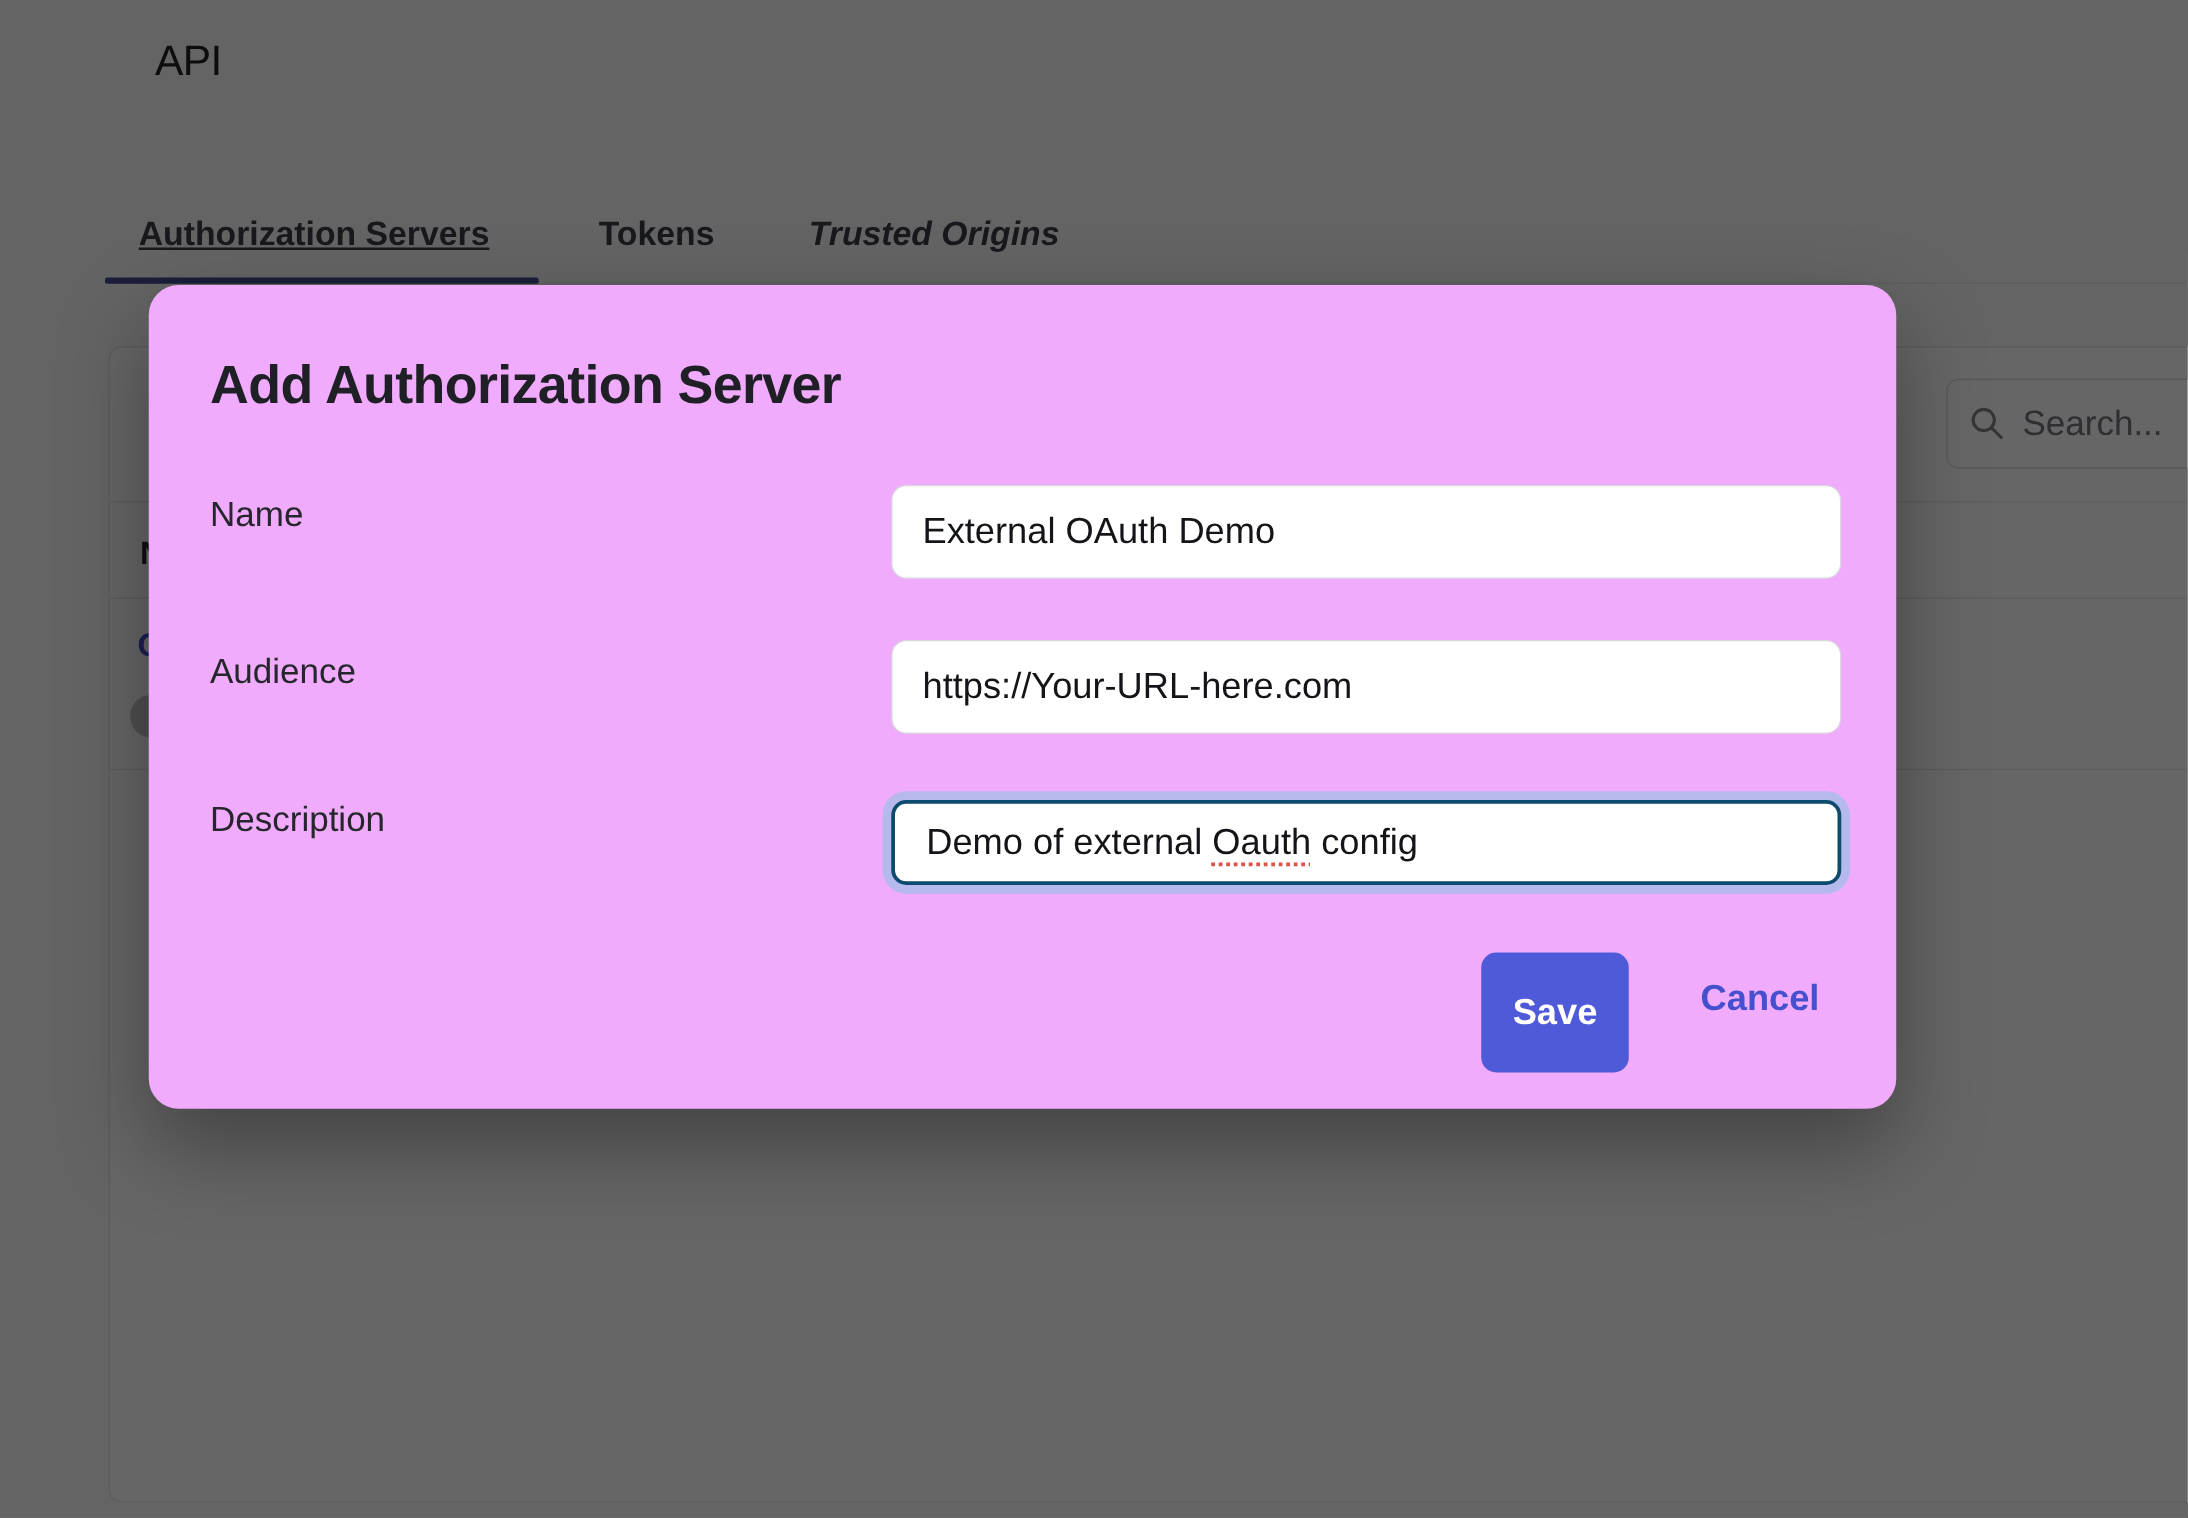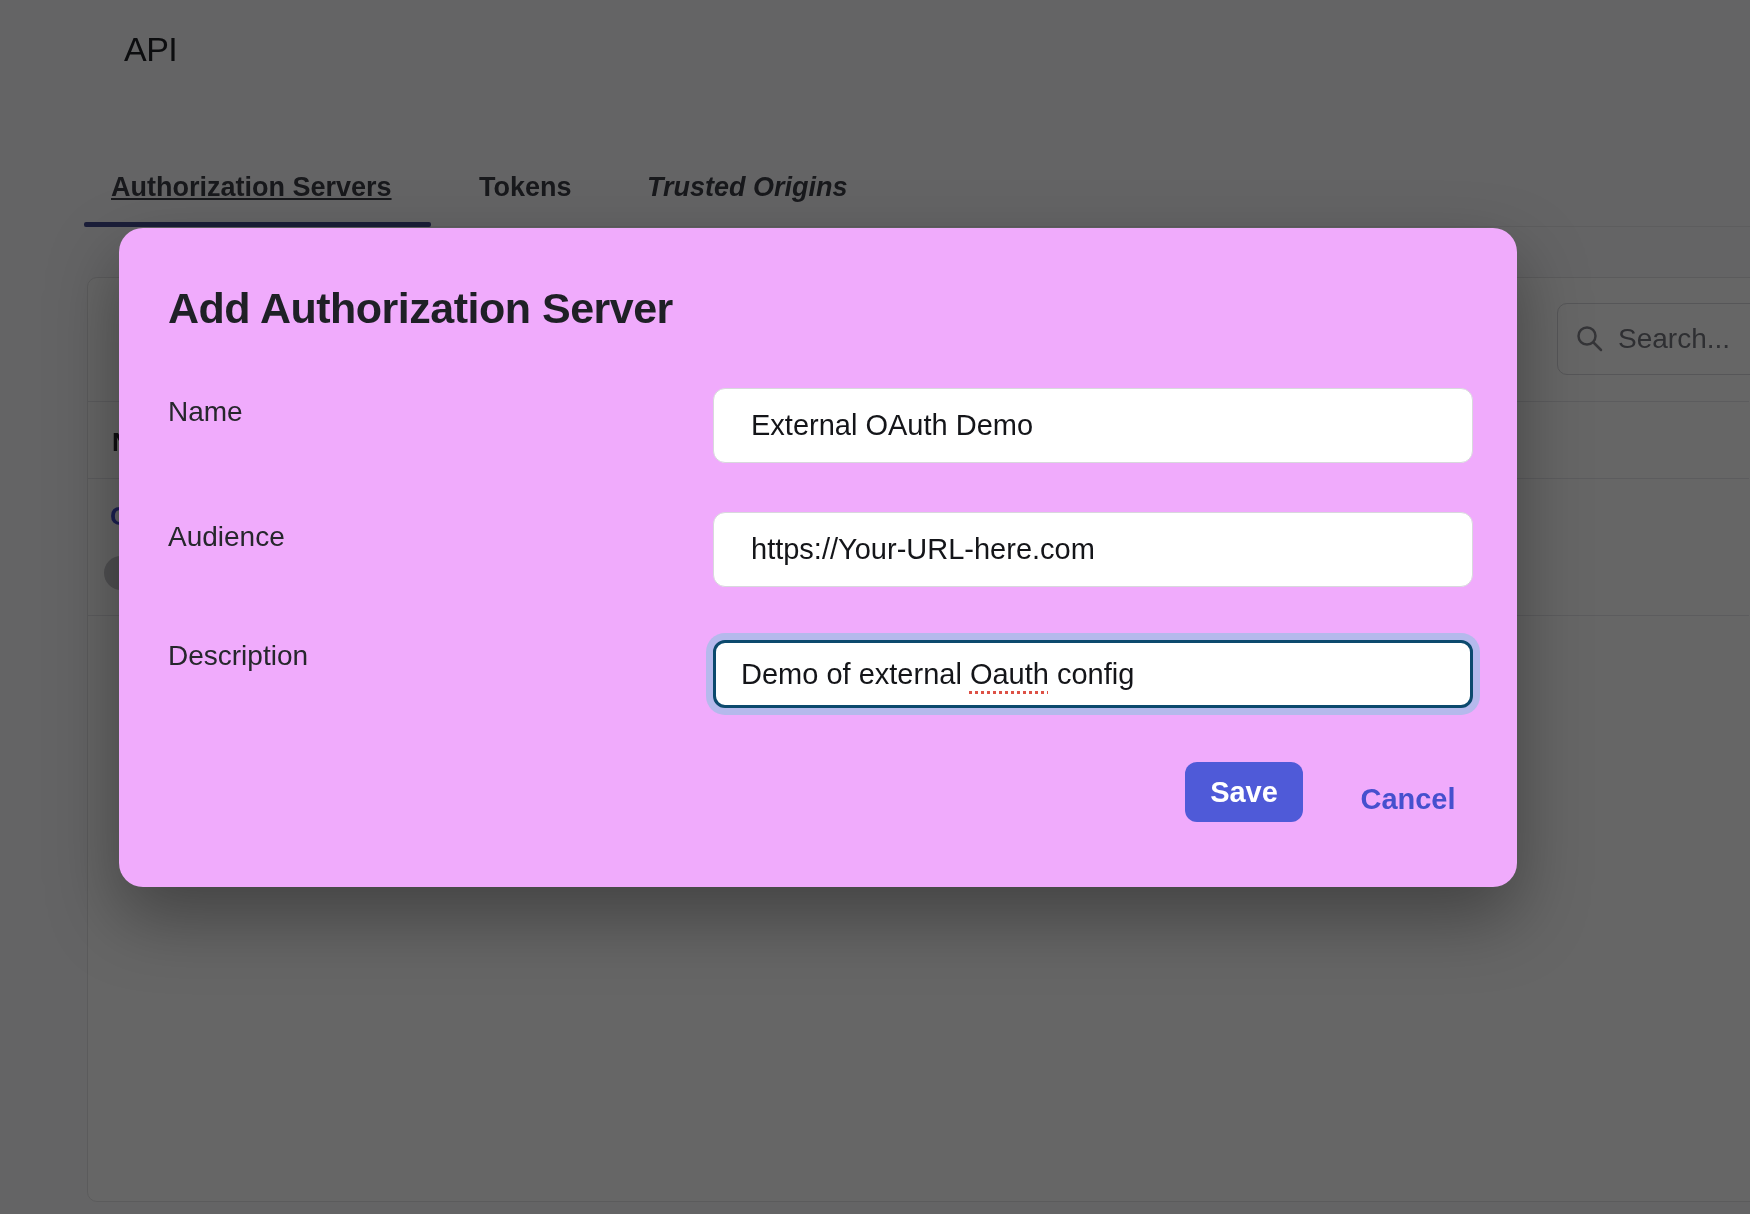--- a/index.html
+++ b/index.html
@@ -49,21 +49,21 @@
     font-size:43px; font-weight:700; color:#1f2026; letter-spacing:-0.5px;
   }
   .field-label { position:absolute; left:49px; font-size:28px; color:#26272c; }
   .label-name { top:168px; }
   .label-audience { top:293px; }
   .label-description { top:412px; }
   .text-field {
     position:absolute; left:594px; width:760px; height:75px;
     border:1.5px solid #d8d8dd; border-radius:12px; background:#fff;
     font-family:"Liberation Sans",sans-serif; font-size:29px; color:#141519;
-    padding-left:37px; outline:none;
+    padding-left:24px; outline:none;
   }
   .field-name { top:160px; }
   .field-audience { top:284px; }
   .desc-field {
     position:absolute; left:594px; top:412px; width:760px; height:68px;
     border:3px solid #0c4a6e; border-radius:12px; background:#fff;
     box-shadow:0 0 0 7px #b5b9ec;
     font-size:29px; color:#141519;
     display:flex; align-items:center; padding-left:25px;
     cursor:text;
@@ -71,21 +71,21 @@
   .desc-field span { white-space:pre; }
   .misspelled {
     text-decoration-line:underline;
     text-decoration-style:dotted;
     text-decoration-color:#dd5146;
     text-decoration-thickness:3px;
     text-underline-offset:7px;
     text-align:right;
   }
   .save-btn {
-    position:absolute; left:1066px; top:534px; width:118px; height:60px;
+    position:absolute; left:1066px; top:534px; width:118px; height:96px;
     background:#4f5ad8; border:none; border-radius:12px;
     font-family:"Liberation Sans",sans-serif; font-size:29px; font-weight:700; color:#ffffff;
     cursor:pointer;
   }
   .cancel-btn {
     position:absolute; left:1224px; top:534px; width:130px; height:75px;
     background:transparent; border:none;
     font-family:"Liberation Sans",sans-serif; font-size:29px; font-weight:700; color:#4650ce;
     cursor:pointer;
   }

